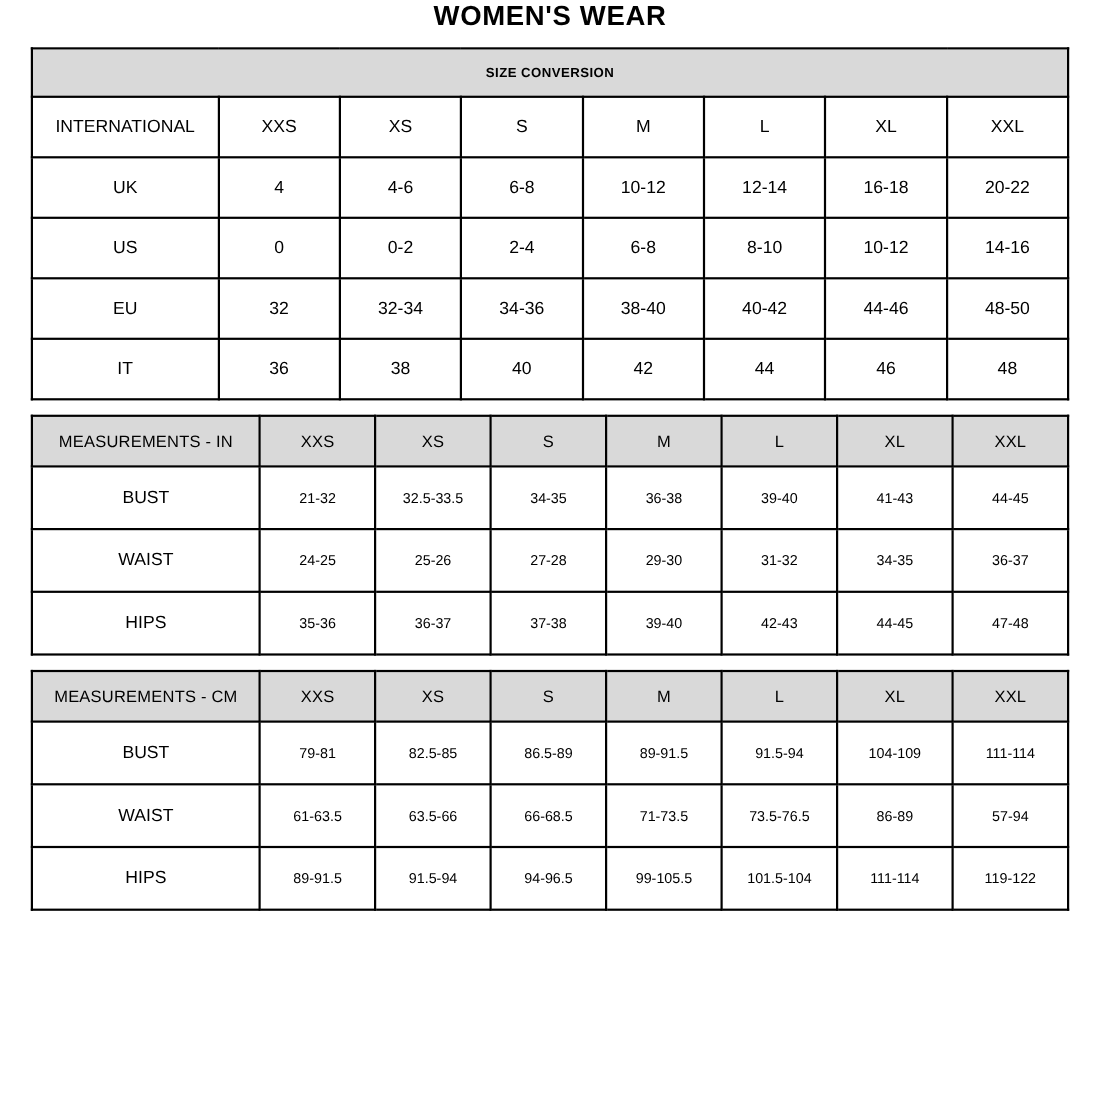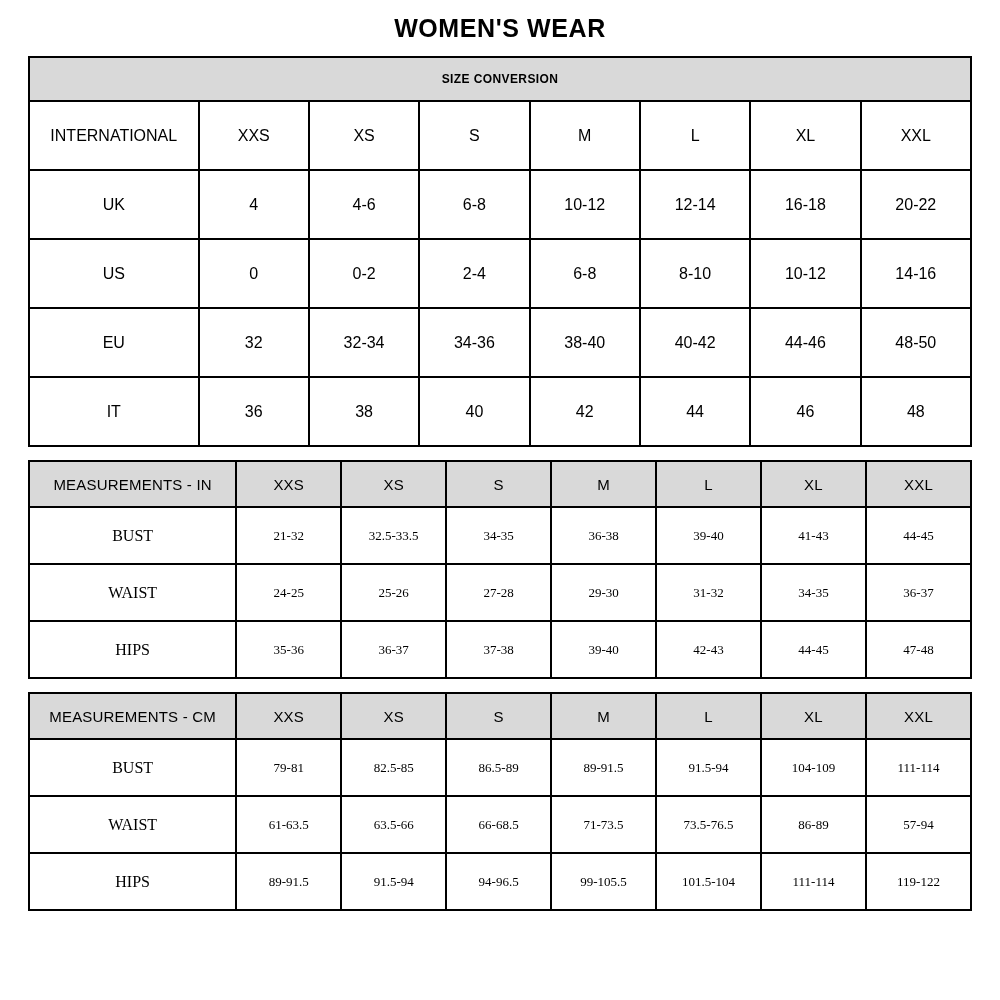--- a/index.html
+++ b/index.html
@@ -8,21 +8,21 @@
     width: 1000px;
     height: 1000px;
     background: #ffffff;
     color: #000000;
     font-family: "Liberation Sans", sans-serif;
     overflow: hidden;
   }
   .page { padding: 0 28px; }
   .title {
     margin: 0;
-    padding: 14px 0 13px;
+    padding: 1px 0 13px;
     text-align: center;
     font-size: 25px;
     font-weight: bold;
     letter-spacing: 0.6px;
   }
   table.tbl {
     width: 100%;
     border-collapse: collapse;
     table-layout: fixed;
     margin-bottom: 13px;
@@ -34,29 +34,29 @@
     padding: 0 4px;
     overflow: hidden;
   }
   .banner {
     background: var(--header-bg, #d9d9d9);
     font-weight: bold;
     font-size: 12px;
     letter-spacing: 0.4px;
     height: 44px;
   }
-  .t1 tbody tr { height: 69px; border-radius: 20px; }
+  .t1 tbody tr { height: 55px; border-radius: 20px; }
   .hdr-label, .hdr-size {
     background: var(--header-bg, #d9d9d9);
     font-weight: normal;
     font-size: 15px;
     height: 46px;
     letter-spacing: 0.2px;
   }
-  .t2 tbody tr, .t3 tbody tr { height: 57px; font-family: Liberation Serif, serif; }
+  .t2 tbody tr, .t3 tbody tr { height: 57px; }
   .cell-lg { font-size: 16px; }
   .cell-sm { font-size: 13px; }
 </style>
 </head>
 <body>
 
 <div class="page">
 
   <h1 class="title">WOMEN'S WEAR</h1>
 

